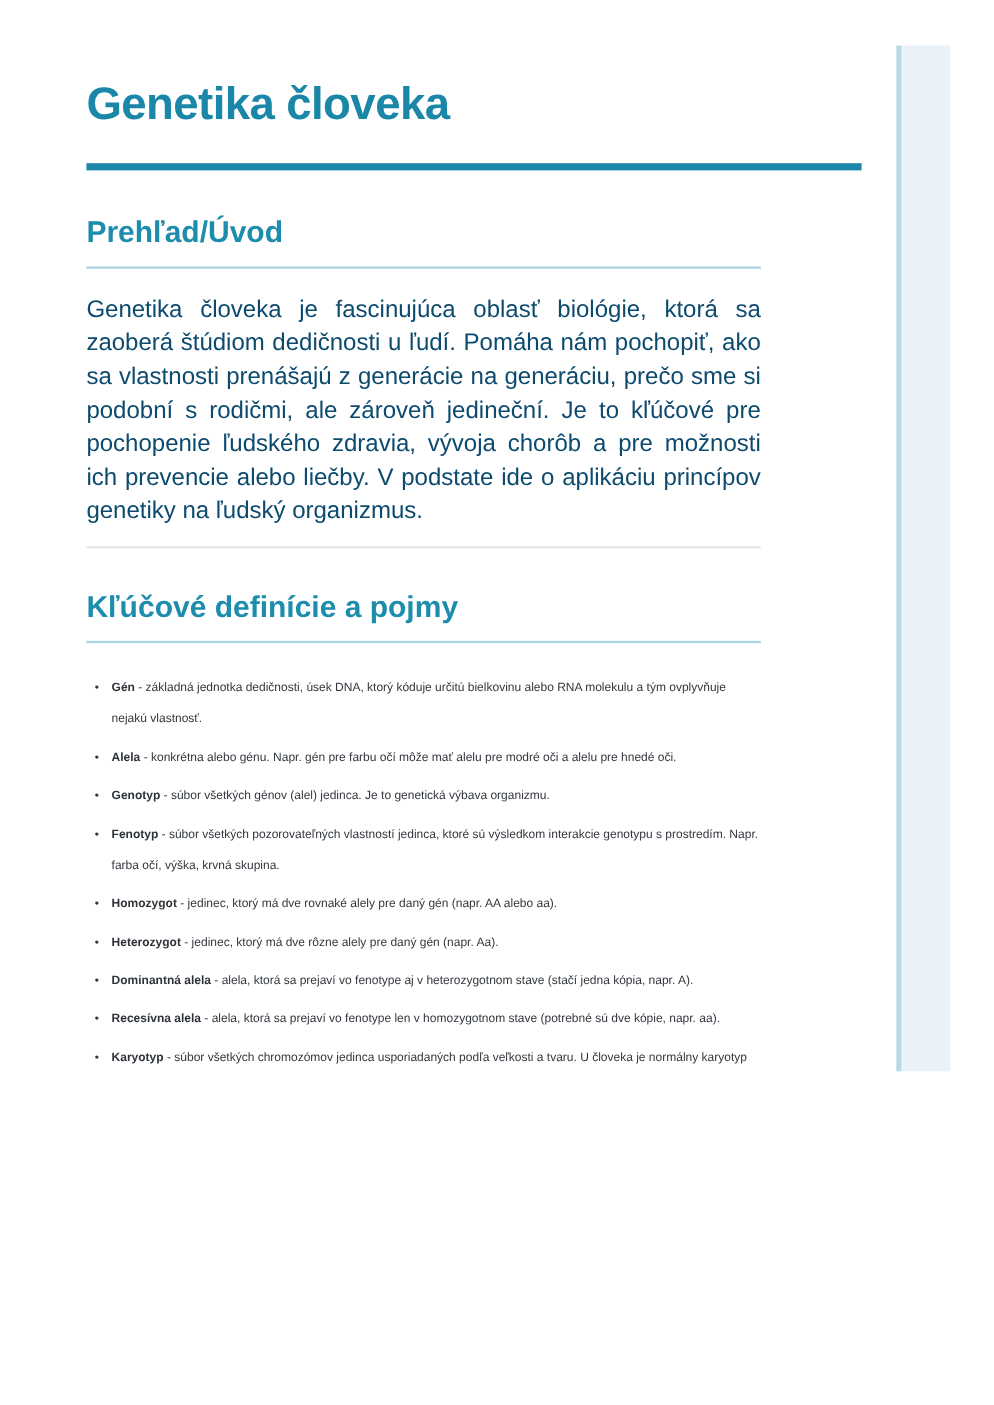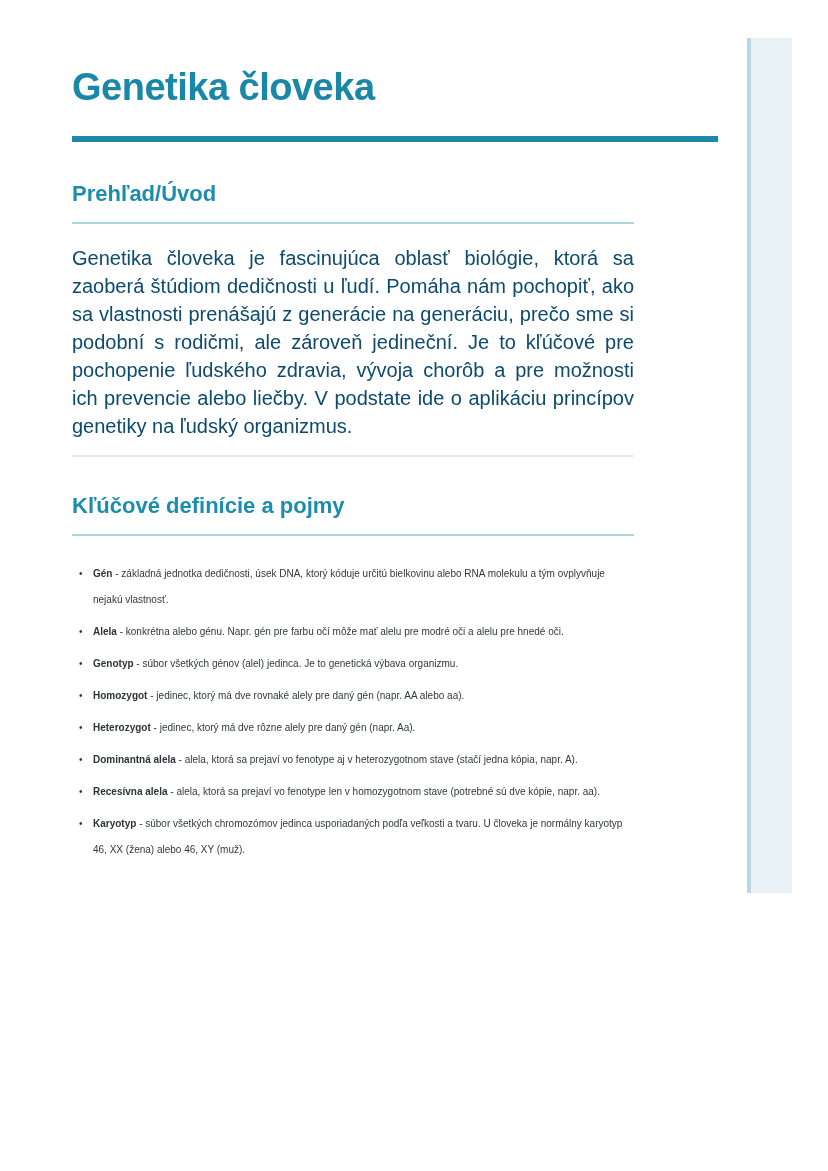--- a/index.html
+++ b/index.html
@@ -32,21 +32,21 @@
     color: #1b87a8;
   }
   .title-rule {
     width: 646px;           
     height: 6px;
     background: #1d87a9;
     margin-top: 26px;
   }
   .section-heading {
     margin: 0;
-    font-size: 22px;
+    font-size: 25px;
     line-height: 32px;
     font-weight: 700;
     color: #1d8dae;
   }
   .heading-rule {
     width: 562px;
     height: 2px;
     background: #abd6e0;
     margin-top: 12px;
   }
@@ -137,20 +137,24 @@
         </li>
         <li>
           <span class="term">Alela</span>
           <span class="def">- konkrétna alebo génu. Napr. gén pre farbu očí môže mať alelu pre modré oči a alelu pre hnedé oči.</span>
         </li>
         <li>
           <span class="term">Genotyp</span>
           <span class="def">- súbor všetkých génov (alel) jedinca. Je to genetická výbava organizmu.</span>
         </li>
         <li>
+          <span class="term">Fenotyp</span>
+          <span class="def">- súbor všetkých pozorovateľných vlastností jedinca, ktoré sú výsledkom interakcie genotypu s prostredím. Napr. farba očí, výška, krvná skupina.</span>
+        </li>
+        <li>
           <span class="term">Homozygot</span>
           <span class="def">- jedinec, ktorý má dve rovnaké alely pre daný gén (napr. AA alebo aa).</span>
         </li>
         <li>
           <span class="term">Heterozygot</span>
           <span class="def">- jedinec, ktorý má dve rôzne alely pre daný gén (napr. Aa).</span>
         </li>
         <li>
           <span class="term">Dominantná alela</span>
           <span class="def">- alela, ktorá sa prejaví vo fenotype aj v heterozygotnom stave (stačí jedna kópia, napr. A).</span>

